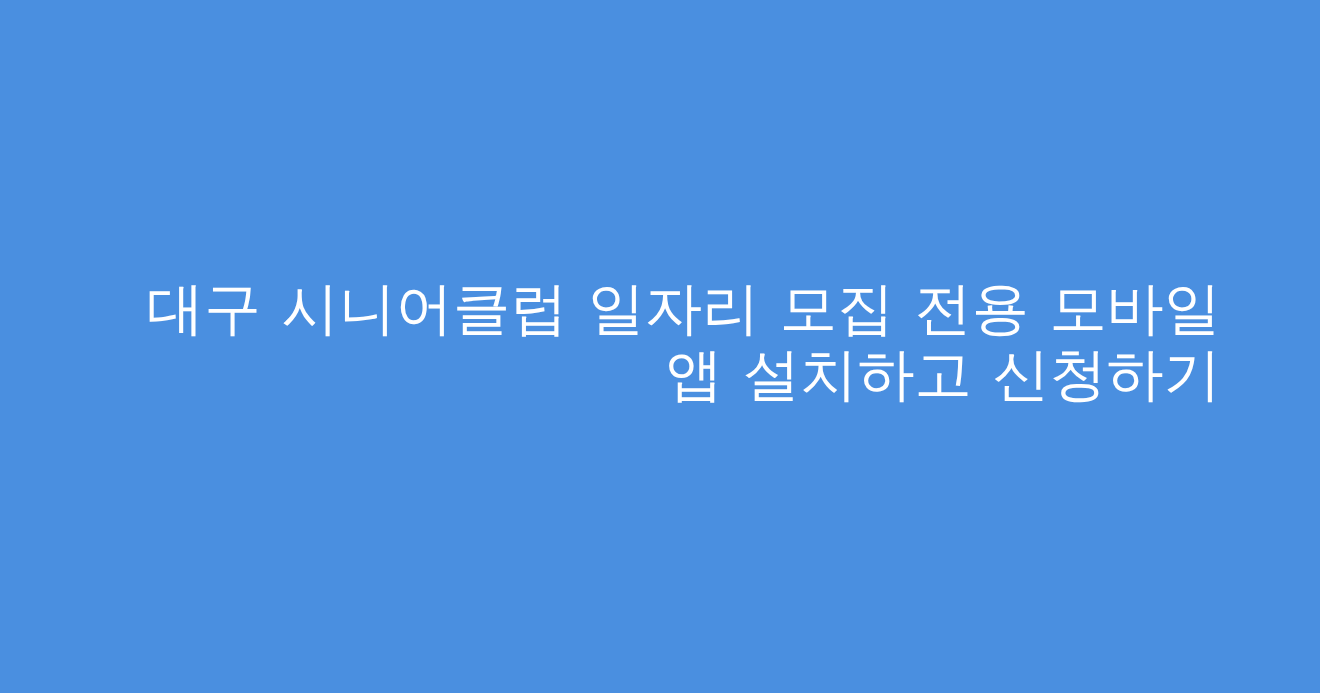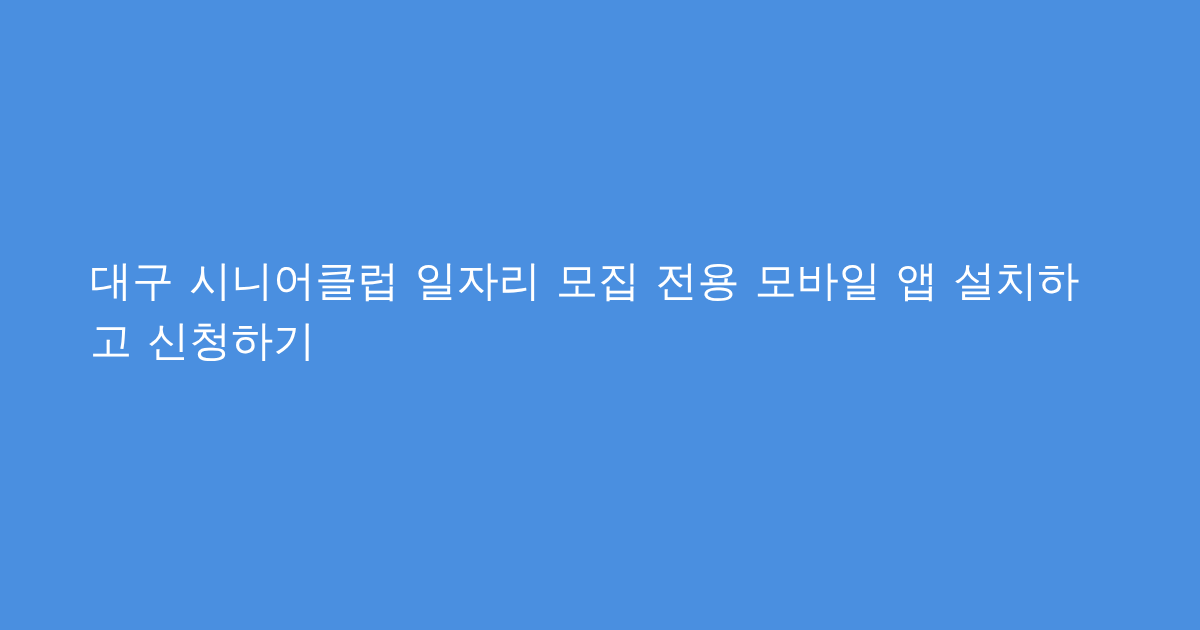--- a/index.html
+++ b/index.html
@@ -32,26 +32,26 @@
     text-align: center;
     
     margin-top: -8px;
   }
 
   .headline {
     margin: 0;
     padding: 0;
     color: #ffffff;
     font-family: "DejaVu Sans", "Liberation Sans", sans-serif;
-    font-size: 42px;
+    font-size: 52px;
     font-weight: 400;
     line-height: 60px;
     letter-spacing: 0px;
     word-spacing: 2px;
-    text-align: left;
+    text-align: right;
     white-space: pre-line;
     -webkit-font-smoothing: antialiased;
   }
 </style>
 </head>
 <body>
 
 <div class="card">
   <div class="card-inner">
     <h1 class="headline">대구 시니어클럽 일자리 모집 전용 모바일 앱 설치하고 신청하기</h1>

